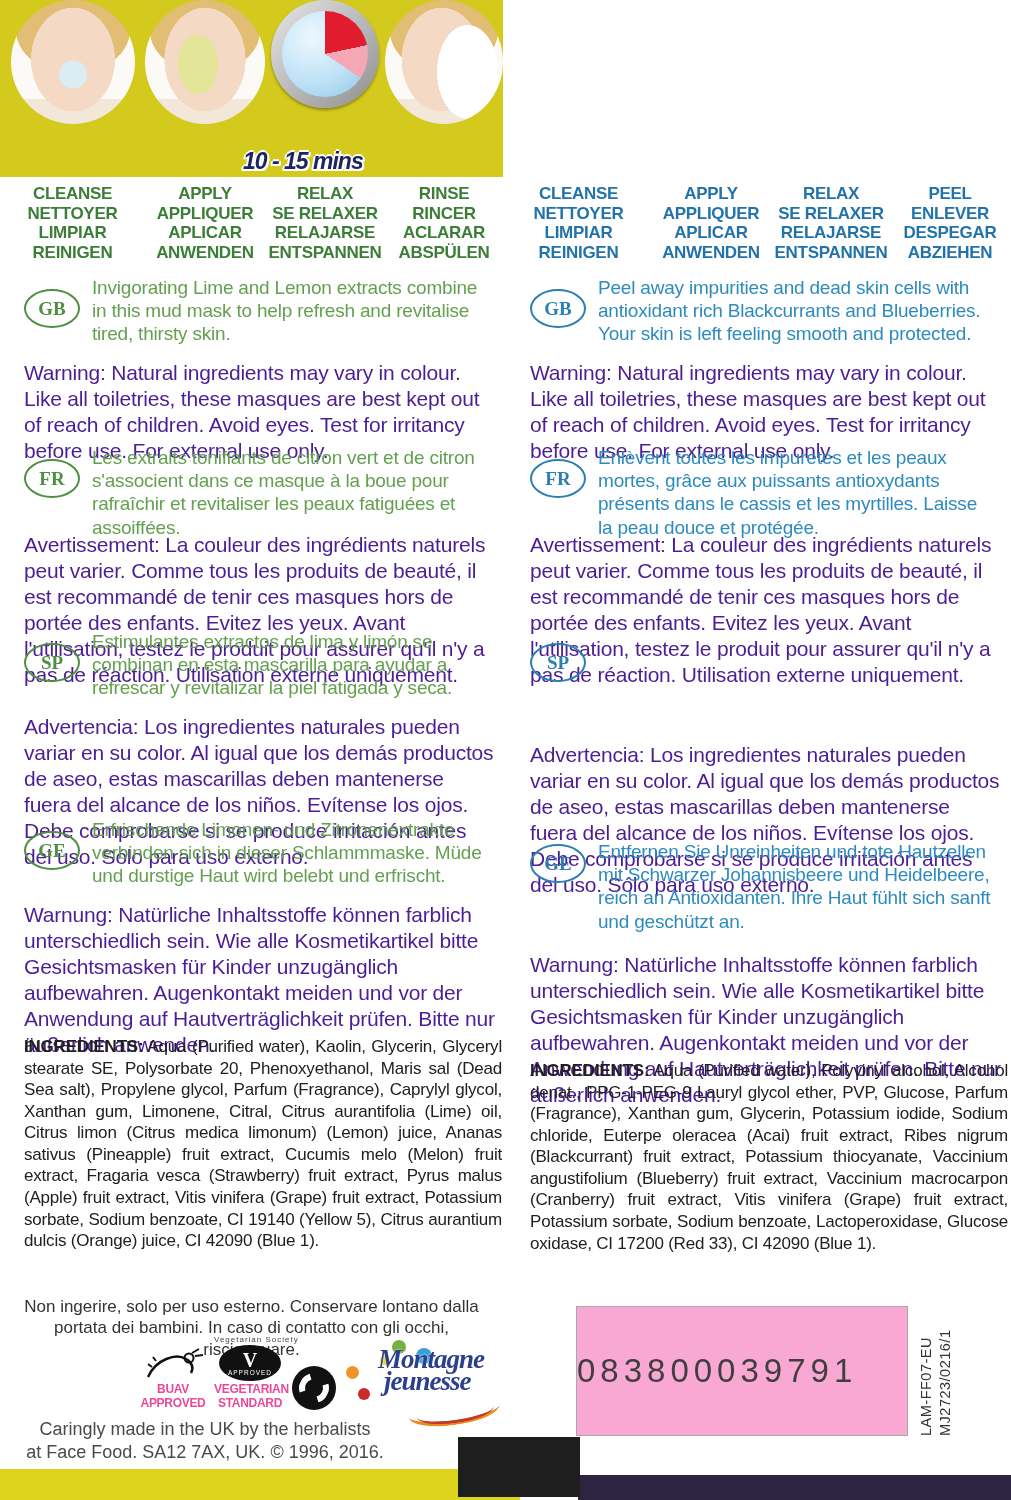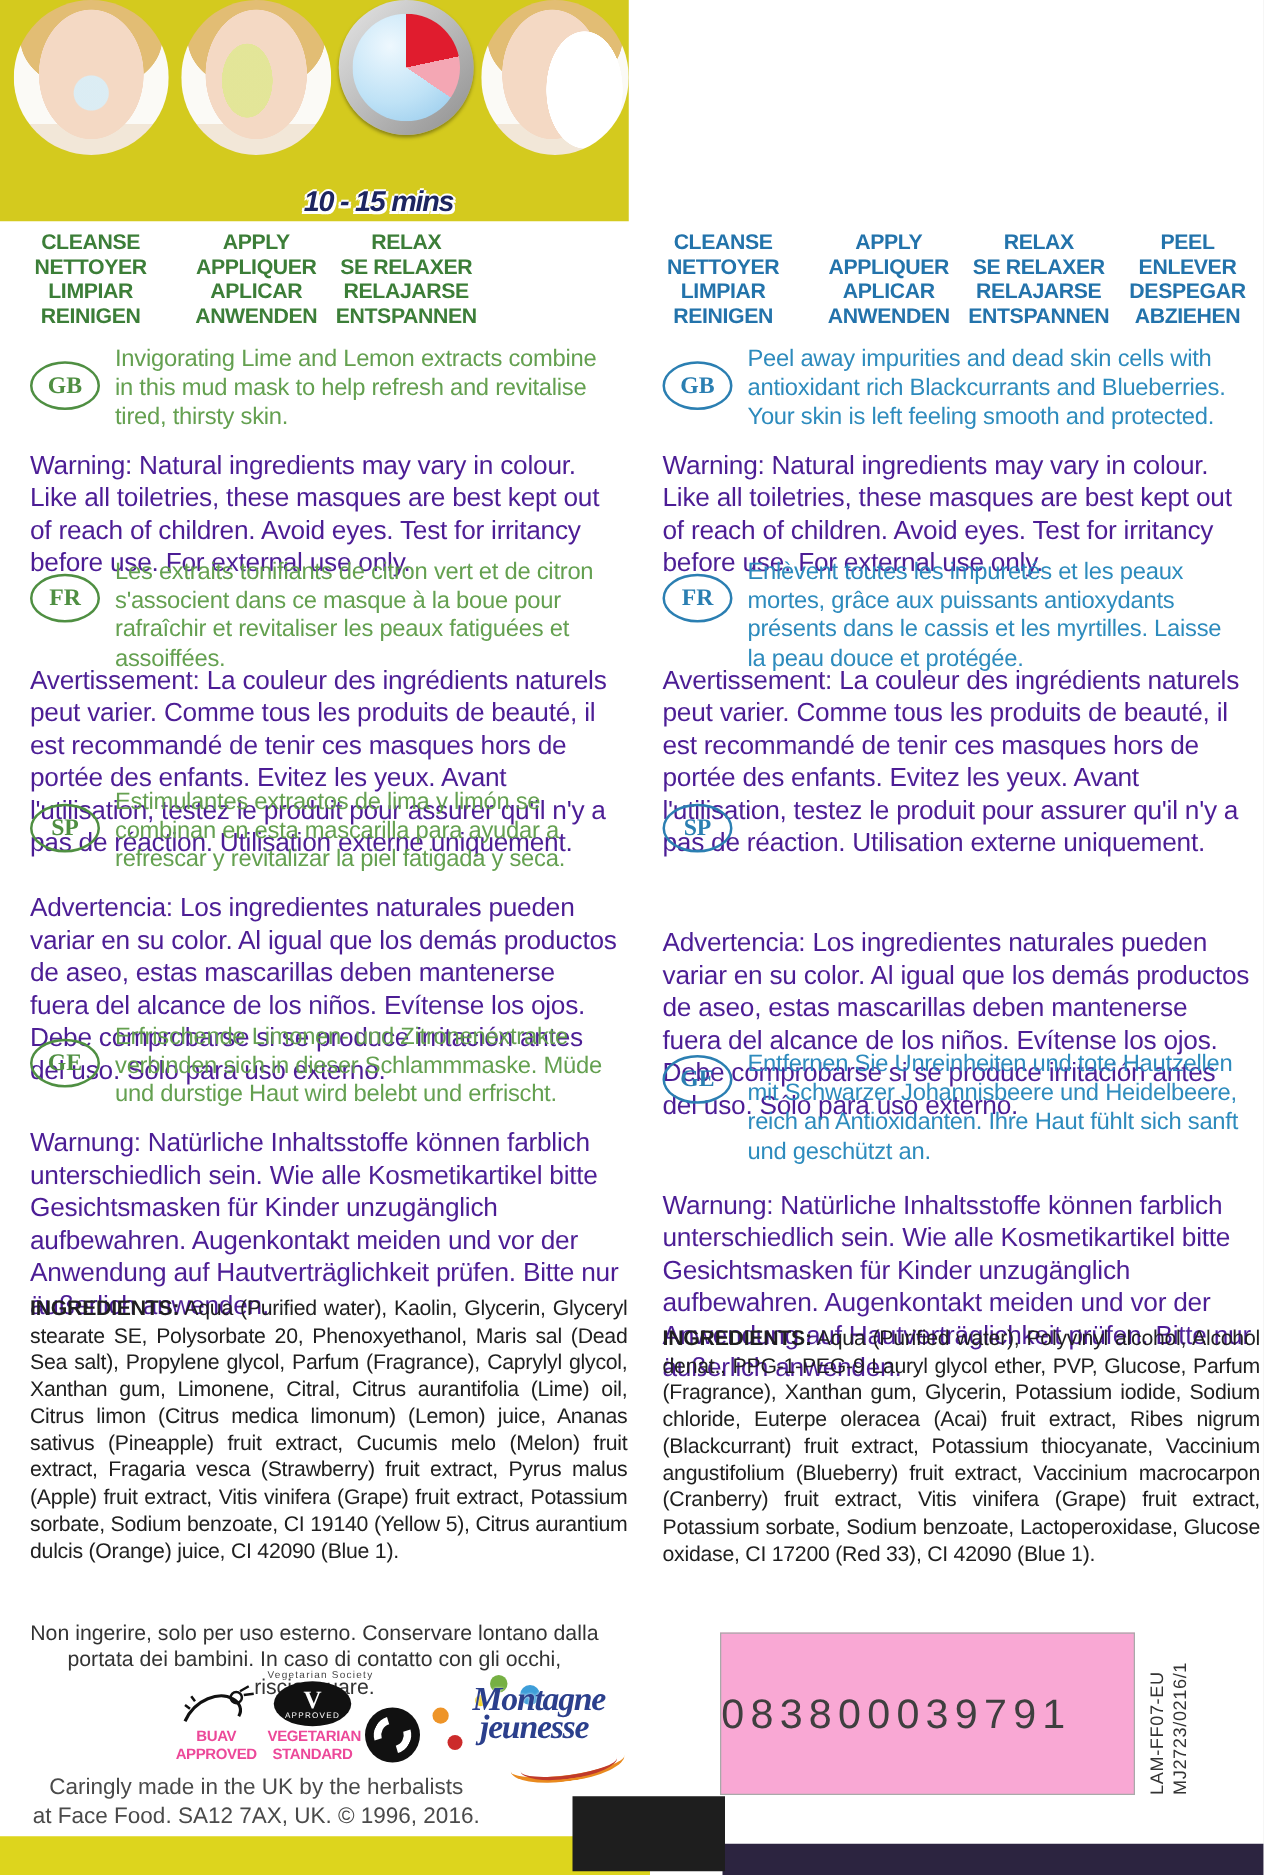--- a/index.html
+++ b/index.html
@@ -179,20 +179,26 @@
           <div>APPLIQUER</div>
         <div>APLICAR</div>
           <div>ANWENDEN</div>
       </div>
       <div>
         <div>RELAX</div>
           <div>SE RELAXER</div>
         <div>RELAJARSE</div>
           <div>ENTSPANNEN</div>
       </div>
+      <div>
+        <div>RINSE</div>
+          <div>RINCER</div>
+        <div>ACLARAR</div>
+          <div>ABSPÜLEN</div>
+      </div>
     </div>
 
     <div class="section" style="top:276px">
       <div class="lang-oval">GB</div>
       <div class="desc">Invigorating Lime and Lemon extracts combine in this mud mask to help refresh and revitalise tired, thirsty skin.</div>
     </div>
     <p class="warning" style="top:360px">Warning: Natural ingredients may vary in colour. Like all toiletries, these masques are best kept out of reach of children. Avoid eyes. Test for irritancy before use. For external use only.</p>
 
     <div class="section" style="top:446px">
       <div class="lang-oval">FR</div>

